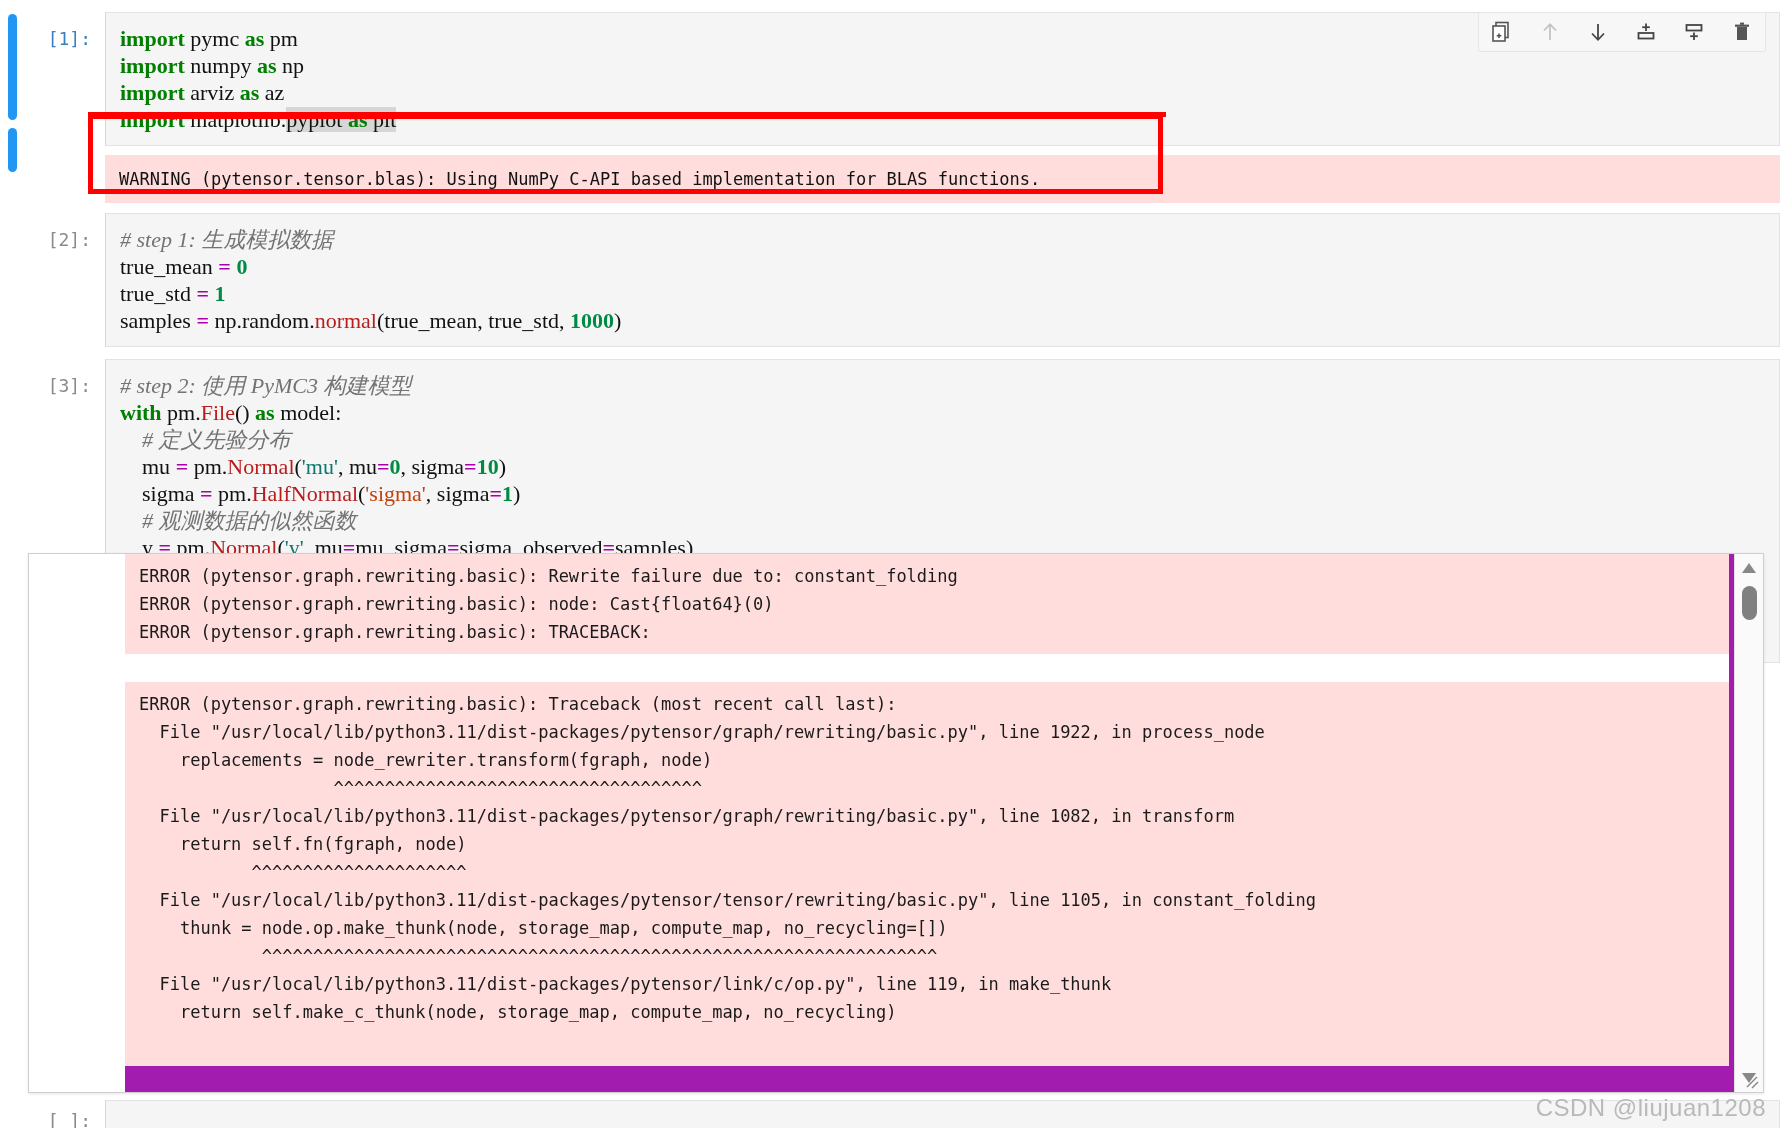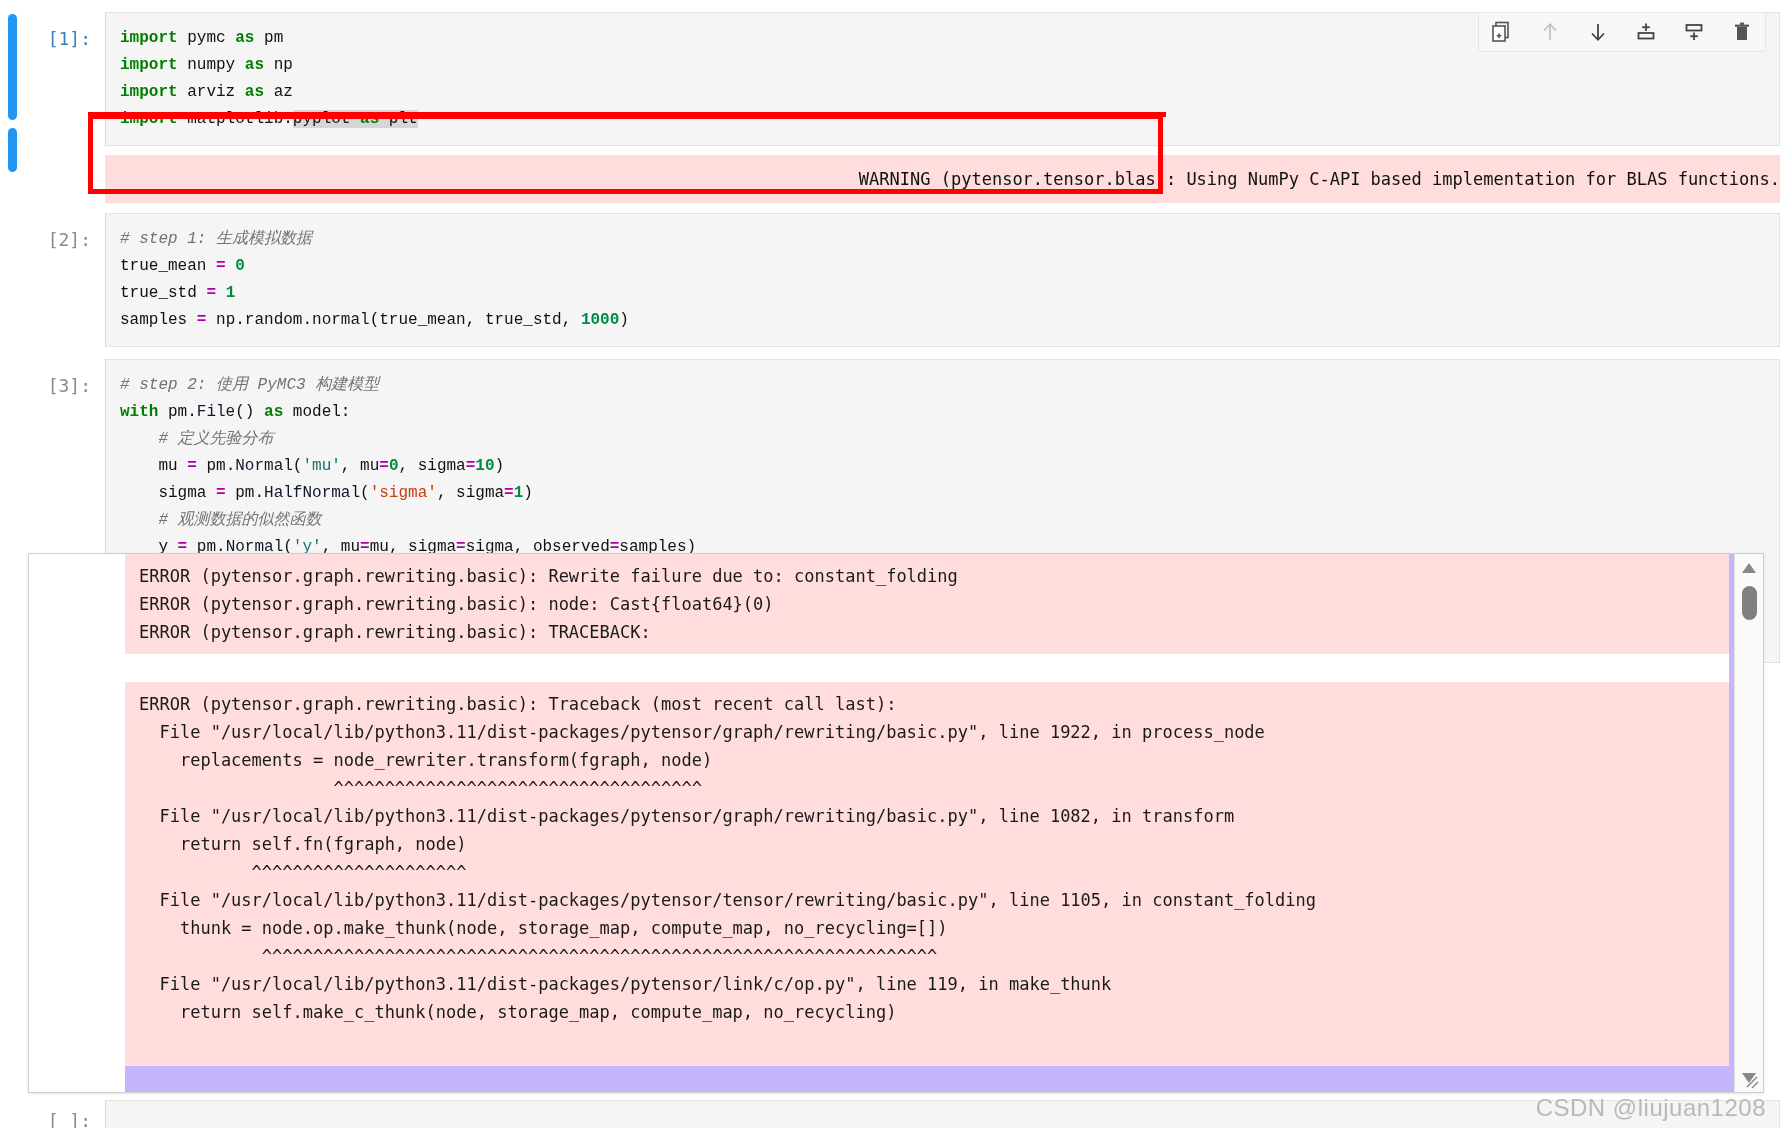--- a/index.html
+++ b/index.html
@@ -83,43 +83,42 @@
     background: #f5f5f5;
     border: 1px solid #e3e3e3;
     border-left: 1px solid #d8d8d8;
     padding: 12px 12px 12px 14px;
     box-sizing: border-box;
     min-width: 0;
   }
 
   pre.code {
     margin: 0;
-    font-family: Liberation Mono, monospace;
-    font-size: 16px;
+    font-family: Liberation Serif, serif;
+    font-size: 22px;
     line-height: 27px;
     color: #111111;
     white-space: pre;
     tab-size: 4;
   }
 
   .kw      { color: #007f00; font-weight: bold; }
-  .fn      { color: #0f172a; }                      
+  .fn      { color: #b91c1c; }                      
   .str     { color: #c2410c; }                      
   .strm    { color: #0f766e; text-align: center; }                      
   .num     { color: #008b45; font-weight: bold; }
   .op      { color: #aa00aa; font-weight: bold; }
   .cmt     { color: #737373; font-style: italic; }
   .bool    { color: #006fb8; font-weight: bold; }
   .sel     { background: #d6d6d6; }
 
   
   .outwrap {
     display: flex;
     align-items: flex-start;
-    text-align: right;
   }
   .out-pad { width: 105px; flex: 0 0 105px; }
   .out {
     flex: 1 1 auto;
     background: #fdd;
     padding: 10px 0 10px 14px;
     box-sizing: border-box;
     min-width: 0;
   }
   pre.outtext {
@@ -131,21 +130,21 @@
     white-space: pre;
   }
 
   
   .scrolled-out {
     position: absolute;
     left: 28px;
     top: 553px;
     width: 1736px;
     height: 540px;
-    background: #c4b5fd;
+    background: #a21caf;
     border: 1px solid #cfcfcf;
     box-sizing: border-box;
     box-shadow: 0 1px 3px rgba(0,0,0,.10);
     overflow: hidden;
     z-index: 10;
   }
   .scrolled-inner {
     position: absolute;
     left: 0; top: 0;
     width: 1700px;

